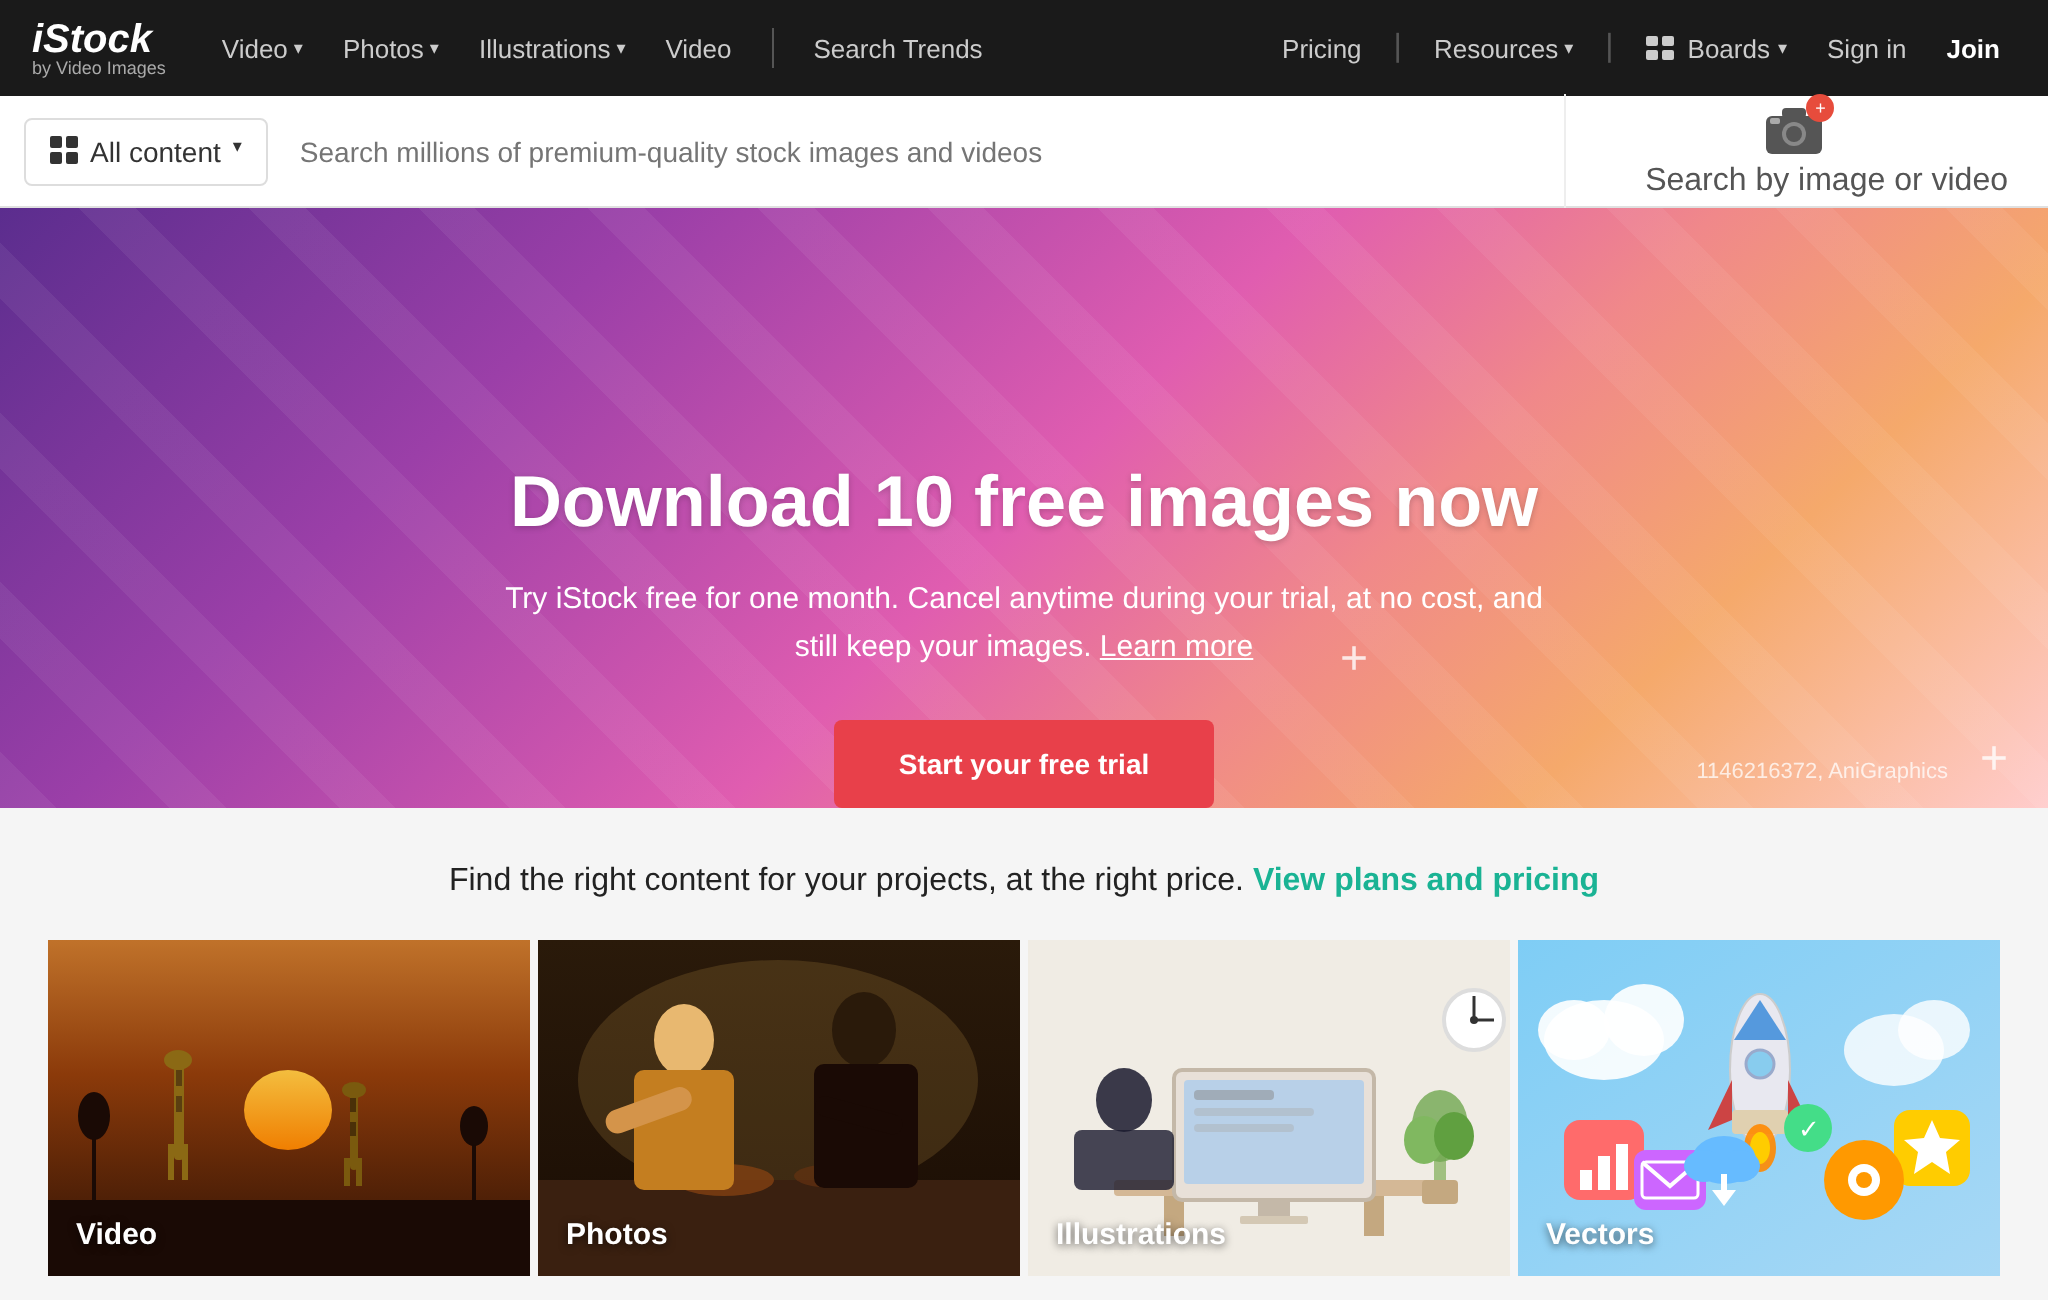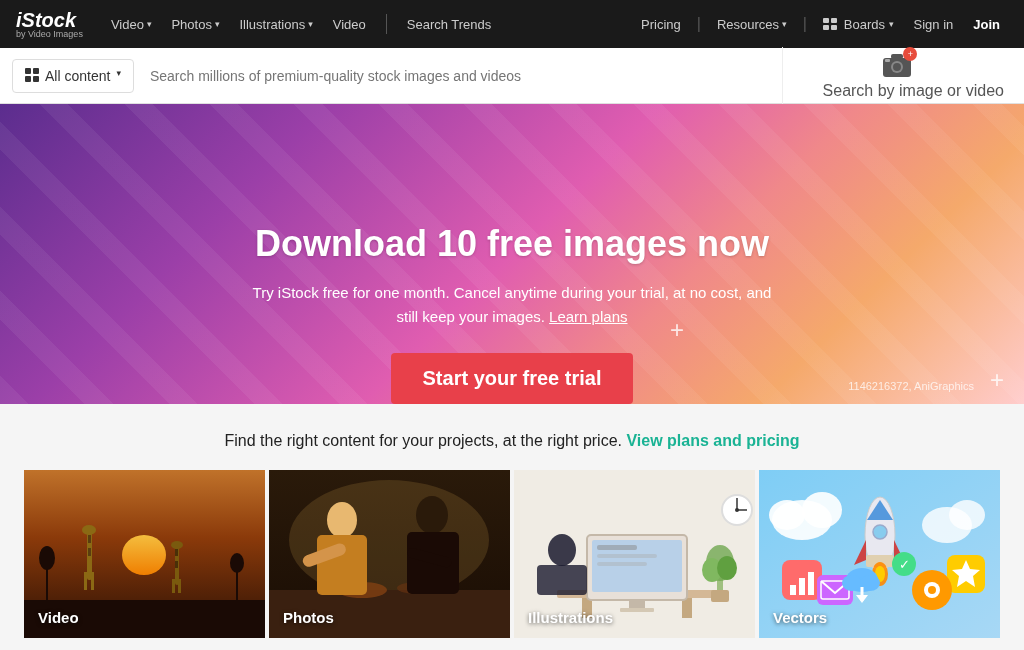--- a/index.html
+++ b/index.html
@@ -203,21 +203,21 @@
     .hero-subtitle a {
       color: white;
       text-decoration: underline;
     }
     .hero-cta {
       background: #e8404a;
       color: white;
       border: none;
       padding: 14px 32px;
       border-radius: 4px;
-      font-size: 20px;
+      font-size: 14px;
       font-weight: 600;
       cursor: pointer;
       z-index: 1;
     }
     .hero-plus-1 {
       position: absolute;
       bottom: 60px;
       right: 340px;
       color: white;
       font-size: 24px;
@@ -372,21 +372,21 @@
     </div>
     <span>Search by image
 or video</span>
   </div>
 </div>
 
 <div class="hero">
   <h1 class="hero-title">Download 10 free images now</h1>
   <p class="hero-subtitle">
     <span>Try iStock free for one month. Cancel anytime during your trial, at no cost, and still keep your images.</span>
-    <a href="#">Learn plans</a>
+    <a href="#">Learn more</a>
   </p>
   <button class="hero-cta">Start your free trial</button>
   <span class="hero-plus-1">+</span>
   <span class="hero-plus-2">+</span>
   <span class="hero-credit">1146216372, AniGraphics</span>
 </div>
 
 <div class="section">
   <p class="section-tagline">
     <span>Find the right content for your projects, at the right price.</span>

